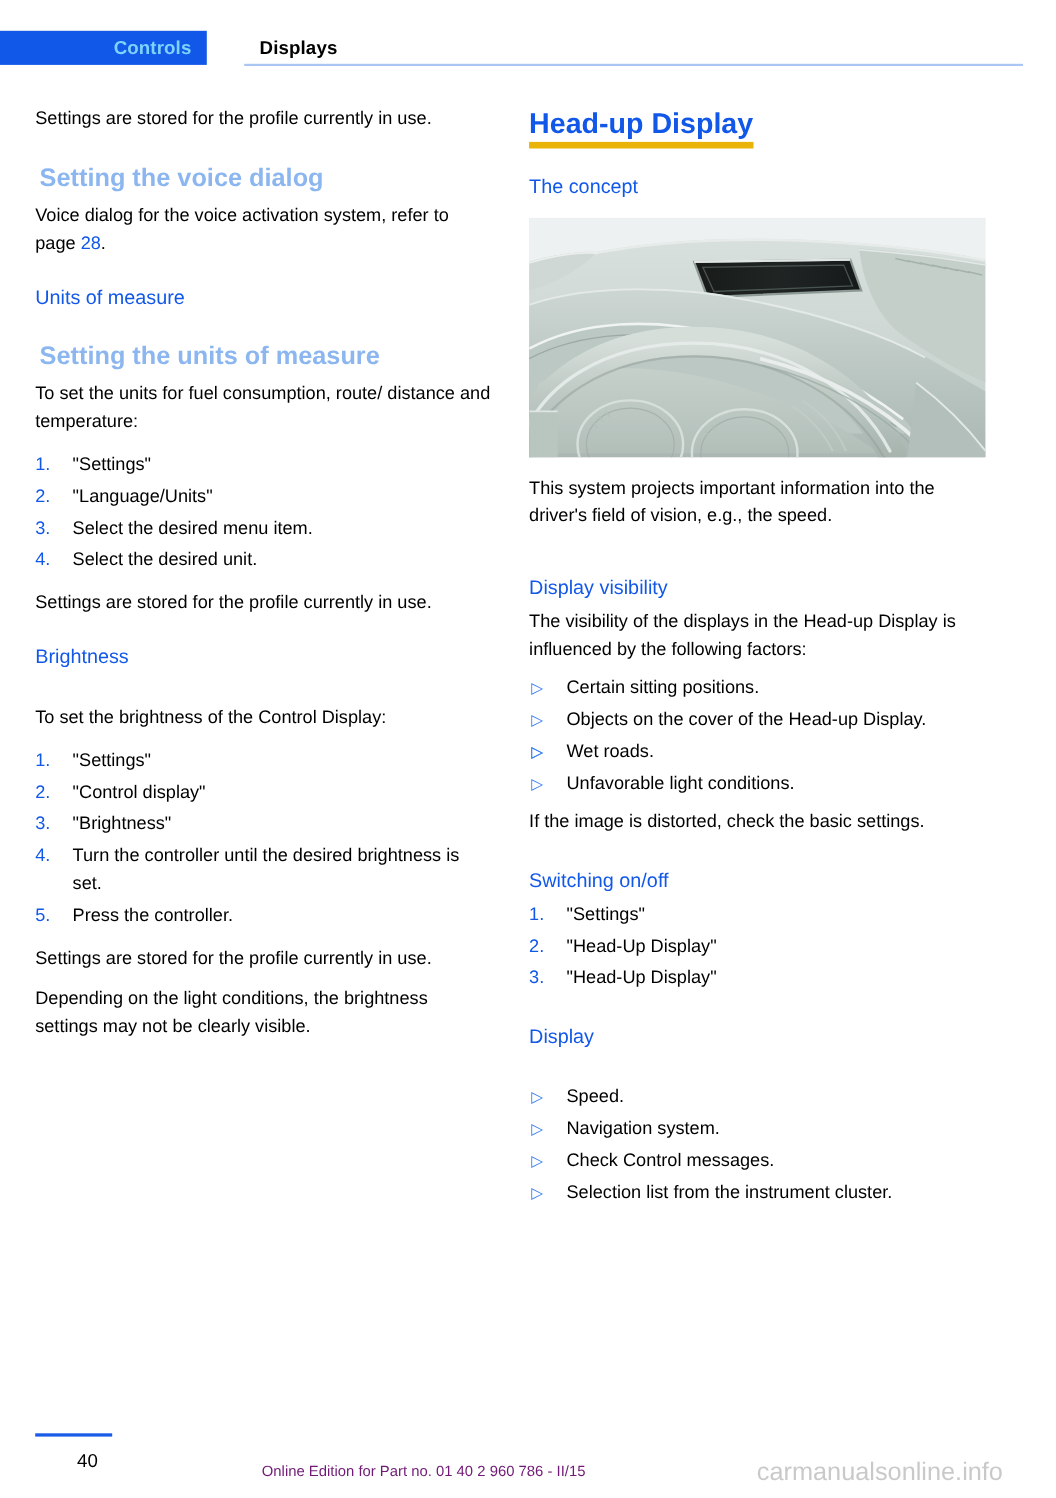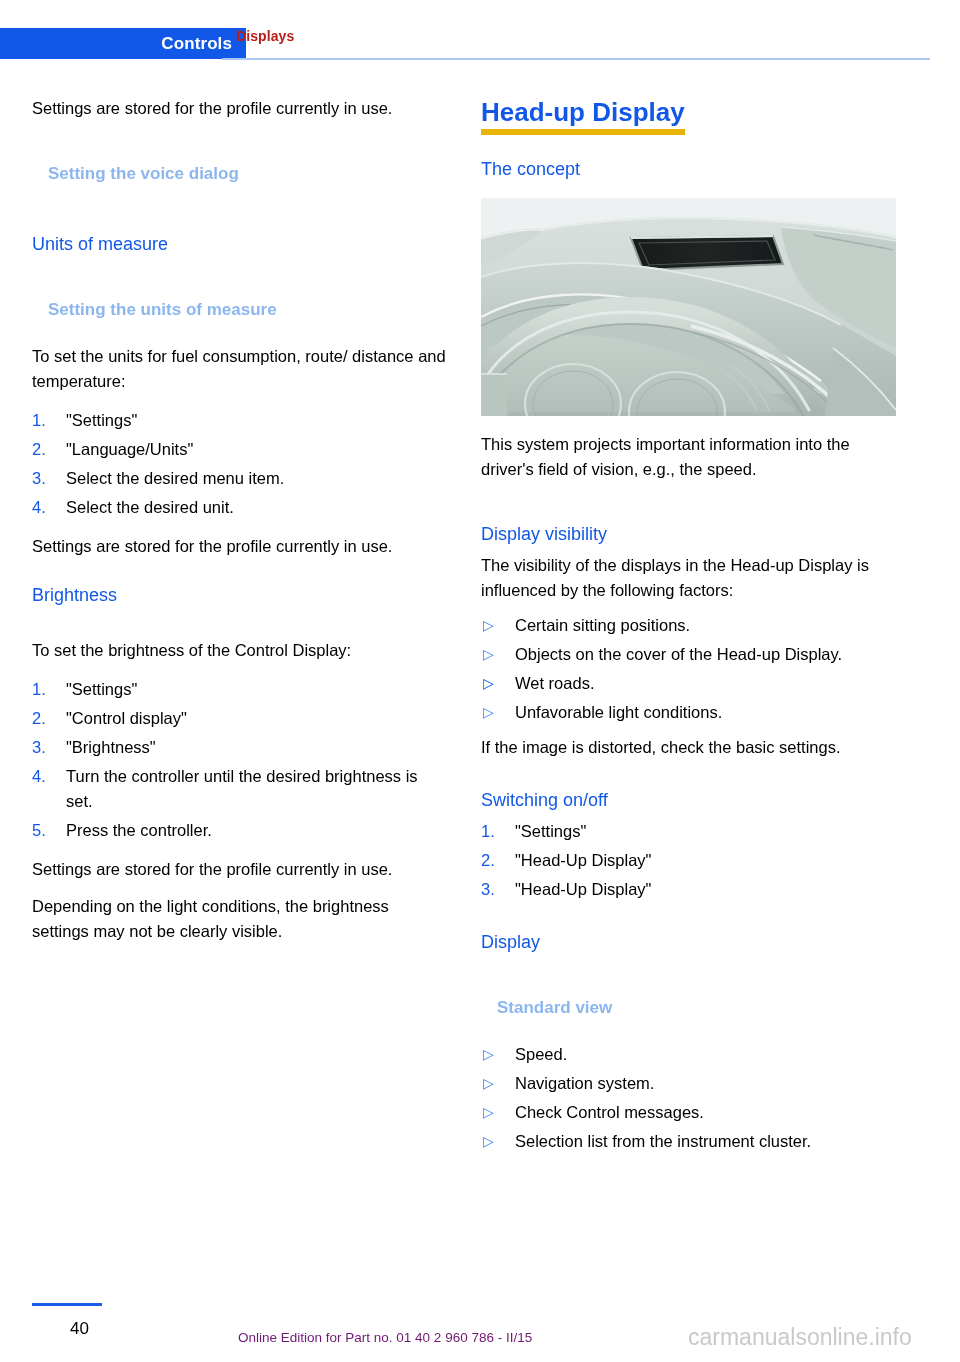--- a/index.html
+++ b/index.html
@@ -21,42 +21,43 @@
     position: absolute;
     top: 28px;
     left: 0;
     width: 960px;
     height: 32px;
   }
   .tab-active {
     position: absolute;
     left: 0;
     top: 0;
-    width: 246px;
+    width: 188px;
     height: 31px;
     background: #1258e8;
-    color: #ffffff;
+    color: #7dd3fc;
     font-size: 17px;
     font-weight: bold;
     display: flex;
     align-items: center;
     justify-content: flex-end;
     padding-right: 14px;
     box-sizing: border-box;
     letter-spacing: 0.1px;
   }
   .tab-inactive {
     position: absolute;
     left: 236px;
     top: 0;
     height: 31px;
-    color: #b91c1c;
-    font-size: 14px;
+    color: #000000;
+    font-size: 17px;
     font-weight: bold;
     display: flex;
+    align-items: center;
     letter-spacing: 0.1px;
   }
   .header-rule {
     position: absolute;
     left: 222px;
     top: 58px;
     width: 708px;
     height: 2px;
     background: #a9c7f2;
   }
@@ -89,22 +90,22 @@
     padding-bottom: 1px;
   }
   h2.section {
     margin: 0;
     font-size: 18px;
     font-weight: normal;
     color: #1258e8;
     line-height: 25px;
   }
   h3.subsection {
-    margin: 16px;
-    font-size: 17px;
+    margin: 4px;
+    font-size: 23px;
     font-weight: bold;
     color: #8cb6ef;
     line-height: 25px;
   }
 
   .sp-6  { height: 6px; }
   .sp-10 { height: 10px; }
   .sp-12 { height: 12px; }
   .sp-14 { height: 14px; }
   .sp-16 { height: 16px; }
@@ -201,20 +202,21 @@
 </div>
 <div class="header-rule"></div>
 
 <div class="col col-left">
 
   <p class="body">Settings are stored for the profile currently in use.</p>
 
   <div class="sp-24"></div>
   <h3 class="subsection">Setting the voice dialog</h3>
   <div class="sp-6"></div>
+  <p class="body"><span>Voice dialog for the voice activation system, refer to page </span><span class="pagelink">28</span><span>.</span></p>
 
   <div class="sp-24"></div>
   <h2 class="section">Units of measure</h2>
 
   <div class="sp-24"></div>
   <h3 class="subsection">Setting the units of measure</h3>
   <div class="sp-6"></div>
   <p class="body">To set the units for fuel consumption, route/ distance and temperature:</p>
 
   <div class="sp-14"></div>
@@ -387,21 +389,20 @@
   <ol class="num-list">
     <li><span class="marker">1.</span><span>"Settings"</span></li>
     <li><span class="marker">2.</span><span>"Head-Up Display"</span></li>
     <li><span class="marker">3.</span><span>"Head-Up Display"</span></li>
   </ol>
 
   <div class="sp-24"></div>
   <h2 class="section">Display</h2>
 
   <div class="sp-24"></div>
-  <h3 class="subsection">Standard view</h3>
   <div class="sp-6"></div>
   <ul class="tri-list">
     <li><span class="marker">▷</span><span>Speed.</span></li>
     <li><span class="marker">▷</span><span>Navigation system.</span></li>
     <li><span class="marker">▷</span><span>Check Control messages.</span></li>
     <li><span class="marker">▷</span><span>Selection list from the instrument cluster.</span></li>
   </ul>
 </div>
 
 <div class="footer-rule"></div>

